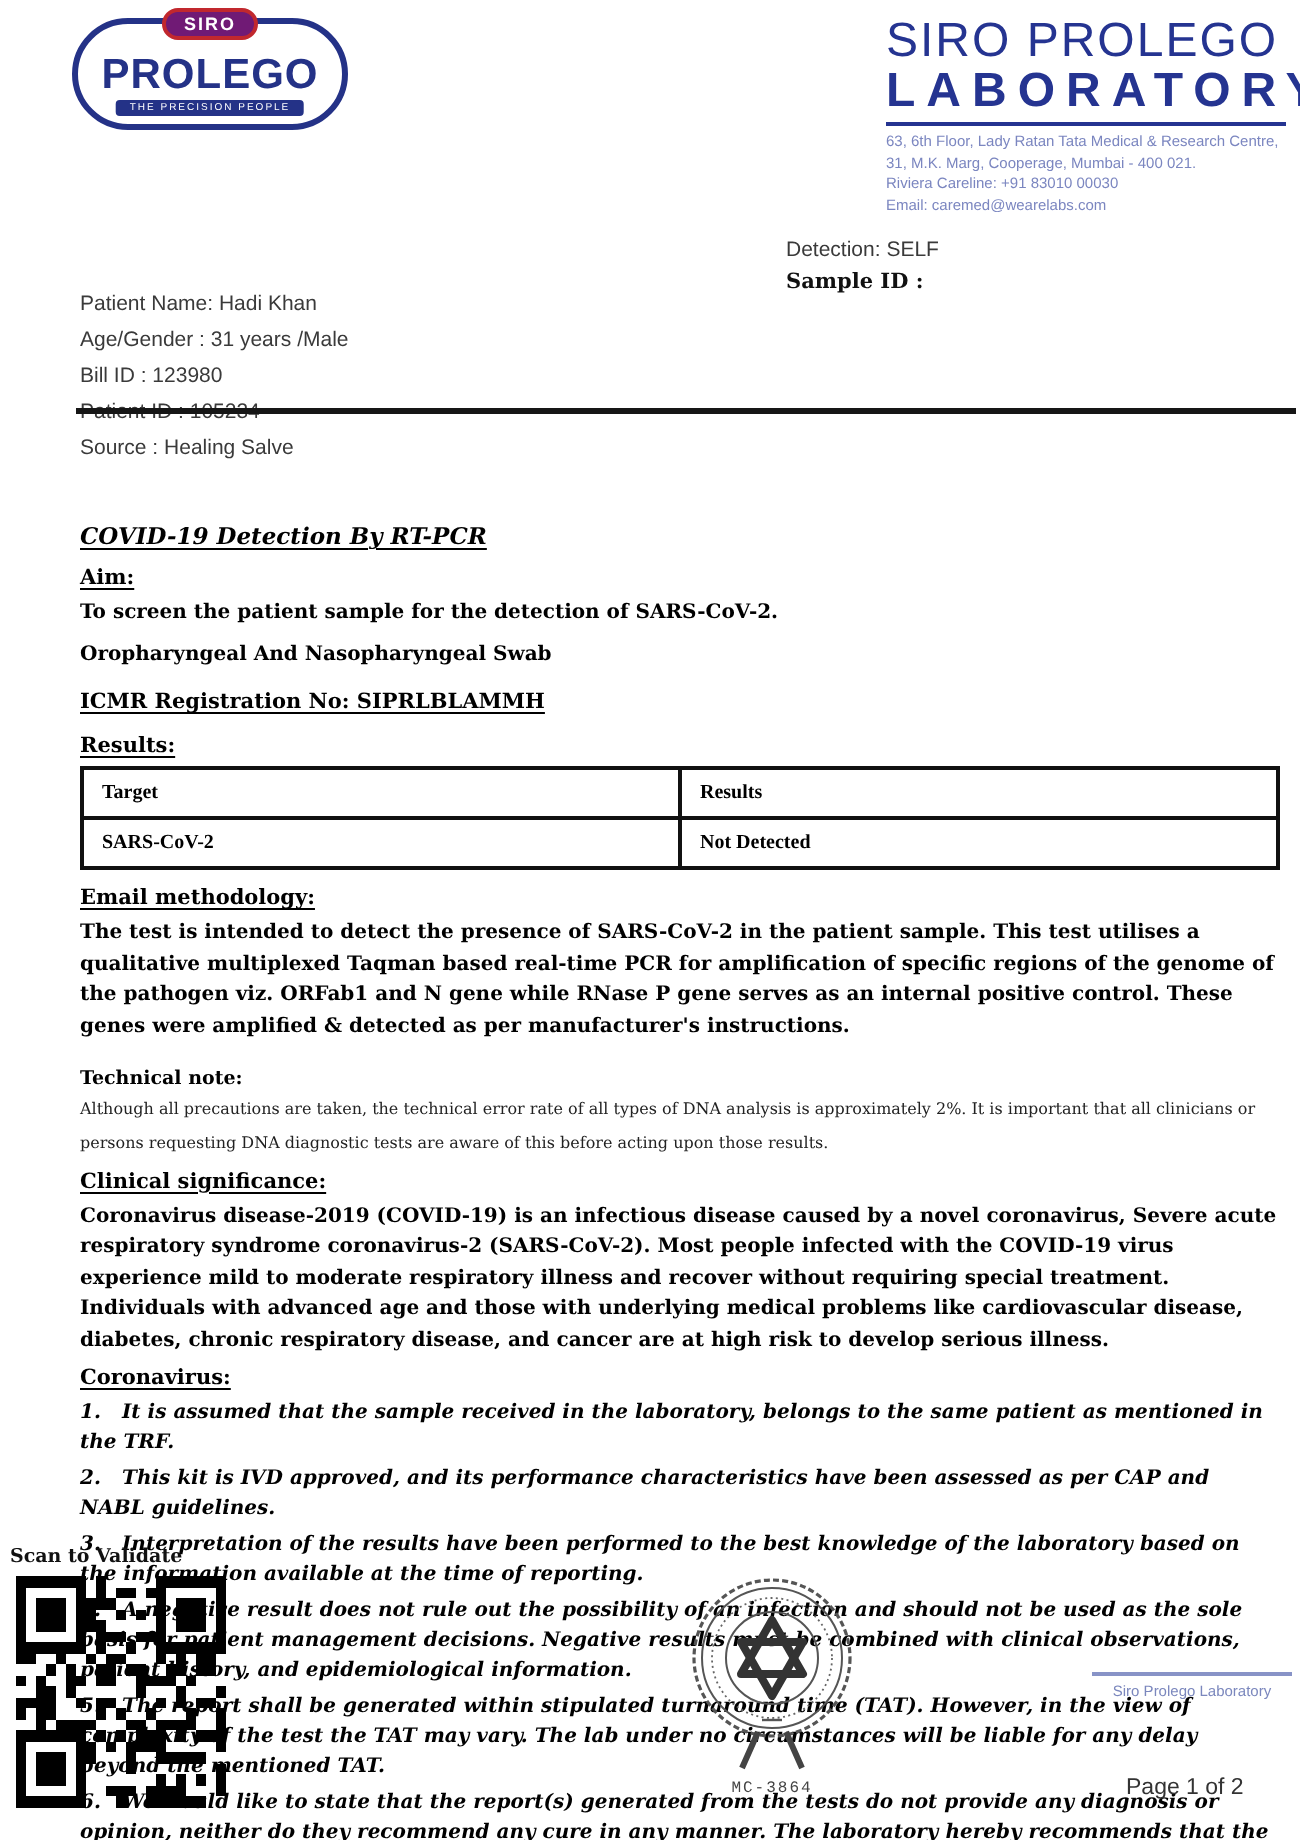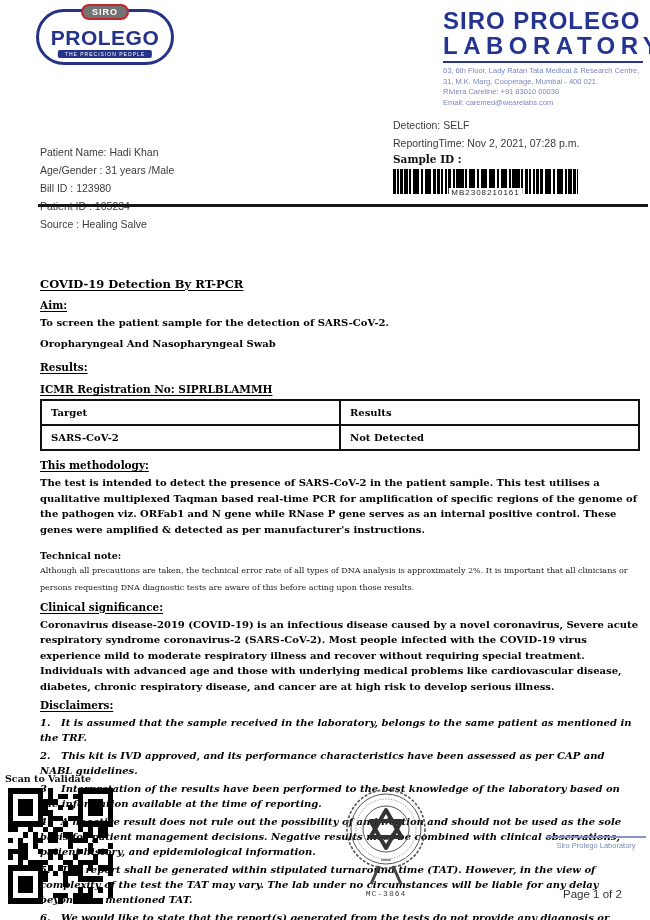--- a/index.html
+++ b/index.html
@@ -4,54 +4,54 @@
 <style>
   html,body{margin:0;padding:0;background:#888;}
   .page{position:relative;width:650px;height:920px;background:#fff;margin:0 auto;overflow:hidden;
         font-family:"Liberation Sans",sans-serif;}
 
   
   .logo{position:absolute;left:36px;top:9px;width:138px;height:56px;border:3px solid #243287;
         border-radius:30px;box-sizing:border-box;text-align:center;}
   .logo-main{display:block;margin-top:14px;font-size:21px;font-weight:bold;color:#243287;
         letter-spacing:.5px;font-family:"Liberation Sans",sans-serif;}
-  .logo-badge{position:absolute;top:-8px;left:50%;transform:translateX(-50%);background:#737373;
+  .logo-badge{position:absolute;top:-8px;left:50%;transform:translateX(-50%);background:#701a75;
         color:#fff;font-size:9px;font-weight:bold;padding:1px 9px;border-radius:10px;
         border:2px solid #c1282e;letter-spacing:1px;}
   .logo-tagline{position:absolute;bottom:4px;left:50%;transform:translateX(-50%);background:#243287;
         color:#fff;font-size:5px;padding:1px 7px;letter-spacing:1px;white-space:nowrap;border-radius:2px;}
   .brand-block{position:absolute;left:443px;top:8px;width:200px;}
-  .brand-line1{font-size:24px;font-weight:bold;color:#253491;letter-spacing:1px;line-height:1.05;}
+  .brand-line1{font-size:24px;font-weight:normal;color:#253491;letter-spacing:1px;line-height:1.05;}
   .brand-line2{font-size:24px;font-weight:bold;color:#253491;letter-spacing:5.5px;line-height:1.05;}
   .brand-rule{height:2px;background:#253491;margin:3px 0 3px;}
   .address{font-size:7.5px;color:#7b86c0;line-height:1.4;}
 
   
   .pi-left{position:absolute;left:40px;top:116px;width:330px;font-size:10.5px;color:#3a3a3a;margin-top:27px;}
   .pi-right{position:absolute;left:393px;top:116px;width:250px;font-size:10.5px;color:#3a3a3a;}
   .pi-row{height:18px;line-height:18px;}
   .sample-id{font-family:"DejaVu Serif",serif;font-weight:bold;color:#111;height:15px;line-height:15px;}
   .barcode{position:relative;width:185px;height:25px;margin-top:2px;
      background-image:
        repeating-linear-gradient(90deg,#000 0 2px,transparent 2px 4px),
        repeating-linear-gradient(90deg,#000 0 1px,transparent 1px 7px),
        repeating-linear-gradient(90deg,#000 0 3px,transparent 3px 11px);}
   .barcode-text{position:absolute;left:50%;bottom:-3px;transform:translateX(-50%);
      background:#fff;padding:0 3px;font-size:8px;color:#222;letter-spacing:1px;}
   .divider{position:absolute;left:38px;top:204px;width:610px;height:3px;background:#161616;}
 
   
   .report-body{position:absolute;left:40px;top:261px;width:600px;font-family:"DejaVu Serif",serif;color:#000;}
-  .title{font-size:11.5px;font-weight:bold;text-decoration:underline;text-underline-offset:2px;margin:16px 0 8px;}
+  .title{font-size:11.5px;font-weight:bold;text-decoration:underline;text-underline-offset:2px;margin:0 0 8px;font-style:italic;}
   .h{font-size:10.5px;font-weight:bold;text-decoration:underline;text-underline-offset:2px;margin:0 0 4px;}
   .p{font-size:10px;font-weight:bold;line-height:1.55;margin:0 0 5px;}
   .mt{margin-top:10px;}
   .results-table{border-collapse:collapse;width:100%;margin:3px 0 8px;}
   .results-table th,.results-table td{border:2px solid #111;font-size:10px;text-align:left;
-      padding:6px 9px;font-weight:bold;}
+      padding:6px 9px;font-weight:bold;font-family:Liberation Serif, serif;}
   .results-table th{width:40%;}
   .technote-label{font-size:9.5px;font-weight:bold;margin:13px 0 2px;}
   .technote{font-size:8px;font-weight:normal;line-height:2.1;color:#222;margin:0 0 4px;}
   .disc-item{font-size:10px;font-weight:bold;line-height:1.5;margin:0 0 3px;font-style:italic;}
   .disc-item .num{display:inline-block;min-width:21px;}
 
   
   .scan-label{position:absolute;left:5px;top:773px;font-family:"DejaVu Serif",serif;font-size:9.5px;
       font-weight:bold;color:#111;}
   .qr{position:absolute;left:8px;top:788px;display:grid;grid-template-columns:repeat(21,5px);
@@ -89,62 +89,58 @@
 
   <div class="pi-left">
     <div class="pi-row">Patient Name: Hadi Khan</div>
     <div class="pi-row">Age/Gender : 31 years /Male</div>
     <div class="pi-row">Bill ID : 123980</div>
     <div class="pi-row">Patient ID : 105234</div>
     <div class="pi-row">Source : Healing Salve</div>
   </div>
   <div class="pi-right">
     <div class="pi-row">Detection: SELF</div>
-    <div class="pi-row">ReportingTime: Nov 2, 2021, 07:28 p.m.</div>
     <div class="sample-id">Sample ID :</div>
-    <div class="barcode">
-      <span class="barcode-text">MB2308210161</span>
-    </div>
   </div>
   <div class="divider"></div>
 
   <div class="report-body">
     <div class="title">COVID-19 Detection By RT-PCR</div>
 
     <div class="h">Aim:</div>
     <div class="p">To screen the patient sample for the detection of SARS-CoV-2.</div>
 
     <div class="p">Oropharyngeal And Nasopharyngeal Swab</div>
 
+    <div class="h mt">ICMR Registration No: SIPRLBLAMMH</div>
+
     <div class="h mt">Results:</div>
-
-    <div class="h mt">ICMR Registration No: SIPRLBLAMMH</div>
     <table class="results-table">
       <tbody>
           <tr>
         <th>Target</th>
         <th>Results</th>
       </tr>
       <tr>
         <td>SARS-CoV-2</td>
         <td>Not Detected</td>
       </tr>
     </tbody>
       </table>
 
-    <div class="h">This methodology:</div>
+    <div class="h">Email methodology:</div>
     <div class="p">The test is intended to detect the presence of SARS-CoV-2 in the patient sample. This test utilises a qualitative multiplexed Taqman based real-time PCR for amplification of specific regions of the genome of the pathogen viz. ORFab1 and N gene while RNase P gene serves as an internal positive control. These genes were amplified &amp; detected as per manufacturer's instructions.</div>
 
     <div class="technote-label">Technical note:</div>
     <div class="technote">Although all precautions are taken, the technical error rate of all types of DNA analysis is approximately 2%. It is important that all clinicians or persons requesting DNA diagnostic tests are aware of this before acting upon those results.</div>
 
     <div class="h">Clinical significance:</div>
     <div class="p">Coronavirus disease-2019 (COVID-19) is an infectious disease caused by a novel coronavirus, Severe acute respiratory syndrome coronavirus-2 (SARS-CoV-2). Most people infected with the COVID-19 virus experience mild to moderate respiratory illness and recover without requiring special treatment.  Individuals with advanced age and those with underlying medical problems like cardiovascular disease, diabetes, chronic respiratory disease, and cancer are at high risk to develop serious illness.</div>
 
-    <div class="h">Disclaimers:</div>
+    <div class="h">Coronavirus:</div>
     <div class="disc-item"><span class="num">1.</span><span>It is assumed that the sample received in the laboratory, belongs to the same patient as mentioned in the TRF.</span></div>
     <div class="disc-item"><span class="num">2.</span><span>This kit is IVD approved, and its performance characteristics have been assessed as per CAP and NABL guidelines.</span></div>
     <div class="disc-item"><span class="num">3.</span><span>Interpretation of the results have been performed to the best knowledge of the laboratory based on the information available at the time of reporting.</span></div>
     <div class="disc-item"><span class="num">4.</span><span>A negative result does not rule out the possibility of an infection and should not be used as the sole basis for patient management decisions. Negative results must be combined with clinical observations, patient history, and epidemiological information.</span></div>
     <div class="disc-item"><span class="num">5.</span><span>The report shall be generated within stipulated turnaround time (TAT). However, in the view of complexity of the test the TAT may vary. The lab under no circumstances will be liable for any delay beyond the mentioned TAT.</span></div>
     <div class="disc-item"><span class="num">6.</span><span>We would like to state that the report(s) generated from the tests do not provide any diagnosis or opinion, neither do they recommend any cure in any manner. The laboratory hereby recommends that the patients should take assistance of the prescribing</span></div>
   </div>
 
   <div class="scan-label">Scan to Validate</div>
   <div class="qr">

